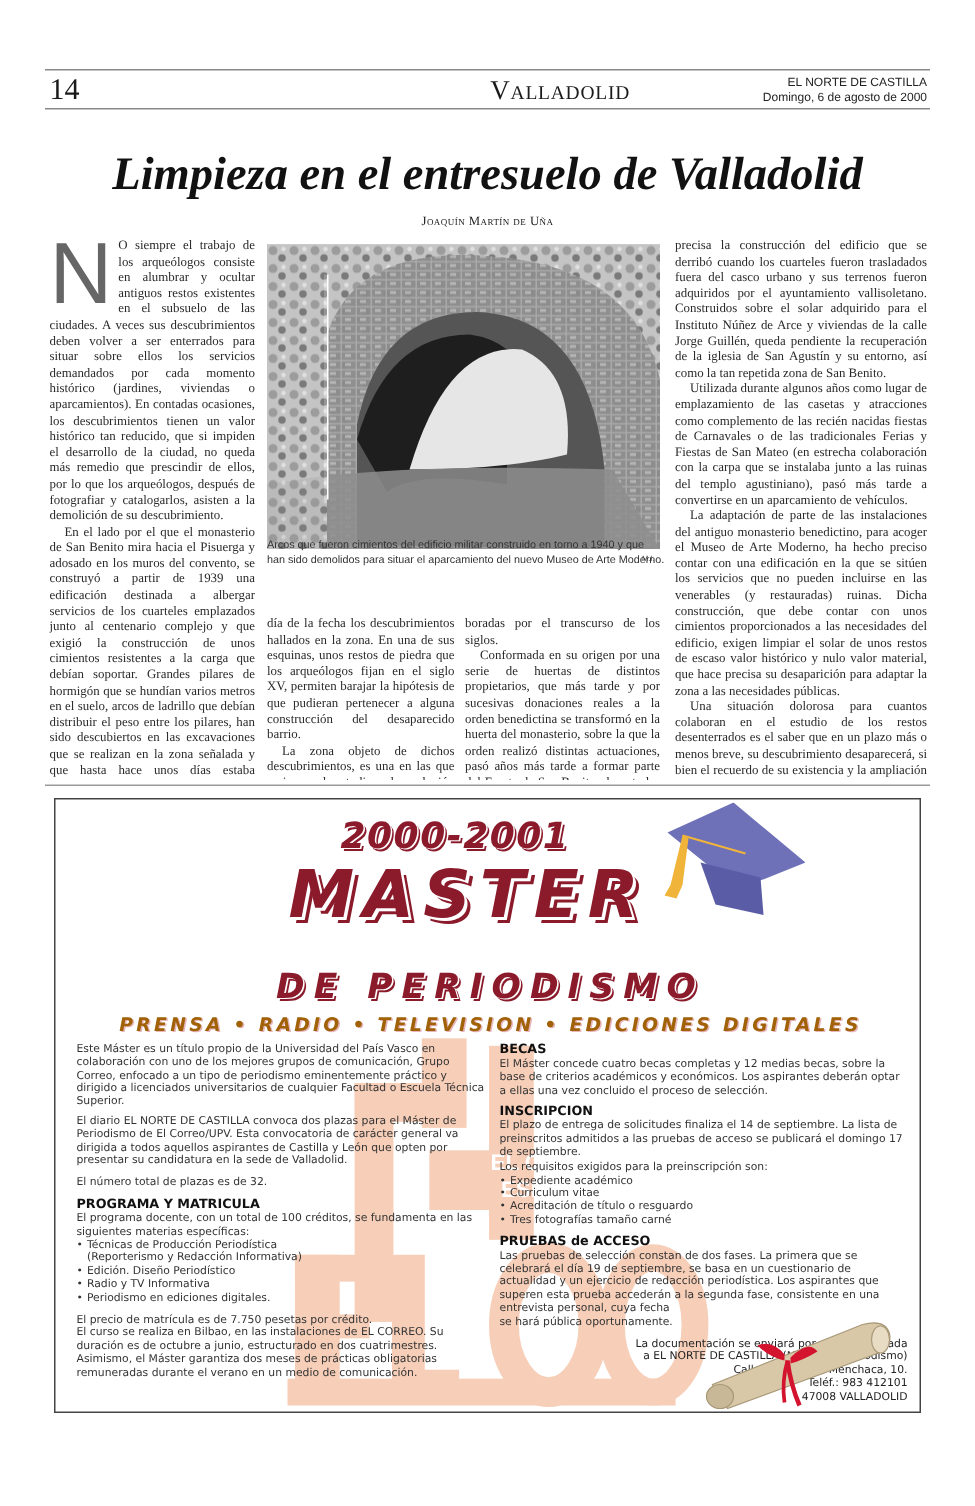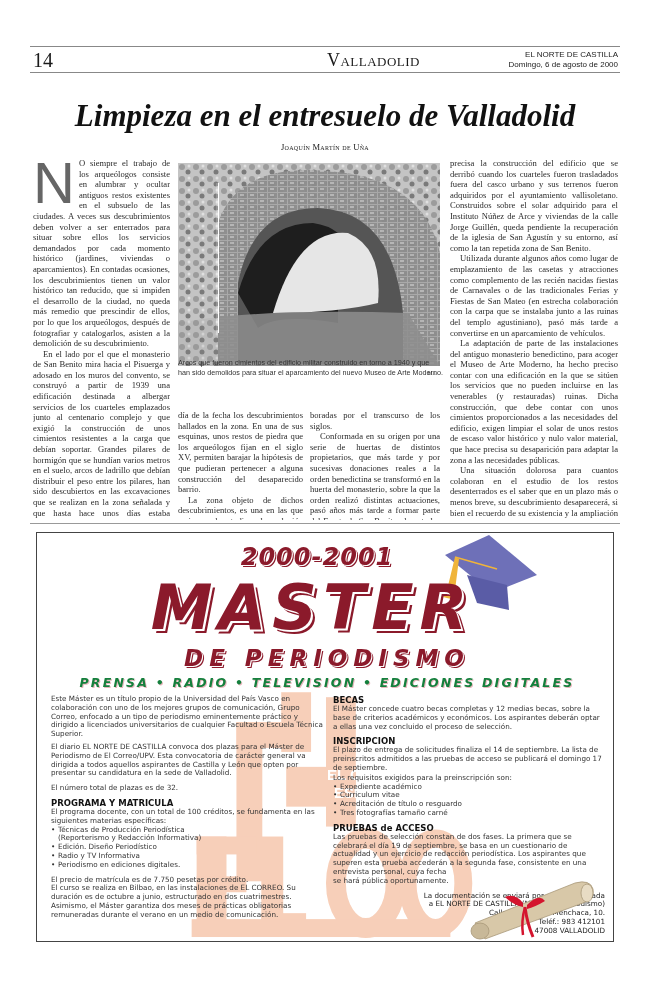--- a/index.html
+++ b/index.html
@@ -26,24 +26,24 @@
   .dropcap { float: left; font-family: "Liberation Sans", sans-serif; font-size: 58px; line-height: 46px; color: #666; margin: 2px 4px 0 0; font-weight: normal; }
 
   .photo { position: absolute; left: 178px; top: 163px; width: 262px; height: 203px; overflow: hidden; background: #9a9a9a; }
   .photo-credit { position: absolute; left: 428px; top: 370px; font-size: 5px; font-family: "Liberation Sans", sans-serif; color: #444; }
   .caption { position: absolute; left: 178px; top: 358px; width: 265px; font-family: "Liberation Sans", sans-serif; font-size: 7.2px; line-height: 9.5px; color: #333; }
 
   .article-rule { position: absolute; left: 30px; top: 523px; width: 590px; height: 1px; background: #999; }
 
   .ad { position: absolute; left: 36px; top: 532px; width: 578px; height: 410px; border: 1.5px solid #444; background: #fff; overflow: hidden; }
   .ad-watermark { position: absolute; left: 0; top: 0; width: 100%; height: 100%; pointer-events: none; }
-  .ad-years { position: absolute; left: 190px; top: 10px; width: 180px; text-align: center; font-family: "DejaVu Sans", sans-serif; font-weight: bold; font-style: italic; font-size: 24px; color: #8b1a2b; text-shadow: 1px 1px 0 #fff, 2px 2px 0 #8b1a2b; letter-spacing: 1px; }
-  .ad-master { position: absolute; left: 75px; top: 38px; width: 400px; text-align: center; font-family: "DejaVu Sans", sans-serif; font-weight: bold; font-style: italic; font-size: 62px; color: #8b1a2b; letter-spacing: 6px; text-shadow: 2px 2px 0 #fff, 4px 4px 0 #8b1a2b; }
+  .ad-years { position: absolute; left: 190px; top: 10px; width: 180px; text-align: left; font-family: "DejaVu Sans", sans-serif; font-weight: bold; font-style: italic; font-size: 24px; color: #8b1a2b; text-shadow: 1px 1px 0 #fff, 2px 2px 0 #8b1a2b; letter-spacing: 1px; }
+  .ad-master { position: absolute; left: 75px; top: 38px; width: 400px; text-align: center; font-family: "DejaVu Sans", sans-serif; font-weight: bold; font-style: italic; font-size: 44px; color: #8b1a2b; letter-spacing: 6px; text-shadow: 2px 2px 0 #fff, 4px 4px 0 #8b1a2b; }
   .ad-periodismo { position: absolute; left: 110px; top: 112px; width: 360px; text-align: center; font-family: "DejaVu Sans", sans-serif; font-weight: bold; font-style: italic; font-size: 23px; color: #8b1a2b; letter-spacing: 6px; text-shadow: 1px 1px 0 #fff, 2px 2px 0 #8b1a2b; }
-  .ad-media { position: absolute; left: 20px; top: 142px; width: 540px; text-align: center; font-family: "DejaVu Sans", sans-serif; font-weight: bold; font-style: italic; font-size: 12.5px; color: #15803d; letter-spacing: 2.2px; text-shadow: 1px 1px 0 #e8b6bd; }
+  .ad-media { position: absolute; left: 20px; top: 142px; width: 540px; text-align: center; font-family: "DejaVu Sans", sans-serif; font-weight: bold; font-style: italic; font-size: 12.5px; color: #a16207; letter-spacing: 2.2px; text-shadow: 1px 1px 0 #e8b6bd; }
 
   .ad-text { position: absolute; font-family: "DejaVu Sans", sans-serif; font-size: 7.2px; line-height: 8.8px; color: #333; }
   .ad-left { left: 14px; top: 162px; width: 275px; }
   .ad-right { left: 296px; top: 162px; width: 272px; }
   .ad-text h4 { font-size: 8.5px; font-weight: bold; color: #111; margin-top: 5px; line-height: 10px; }
   .ad-text p { margin-bottom: 4px; }
   .ad-text ul { list-style: none; }
   .ad-text li { padding-left: 7px; position: relative; }
   .ad-text li::before { content: "•"; position: absolute; left: 0; }
   .ad-text .sub { display: block; padding-left: 0; }

